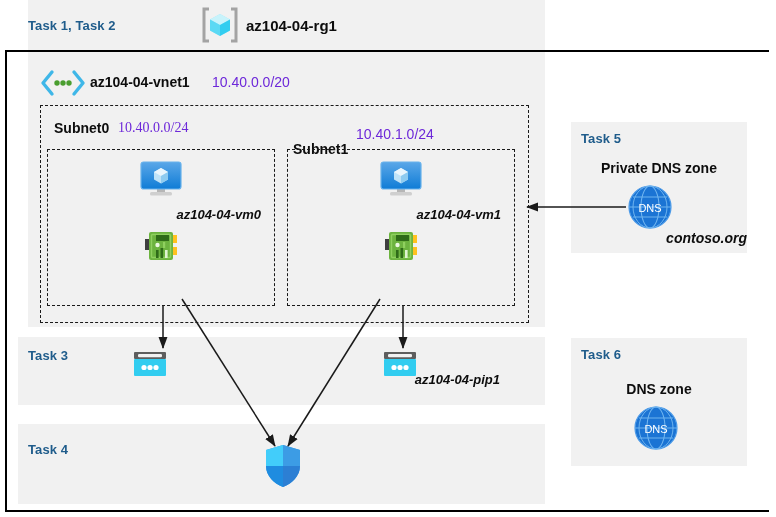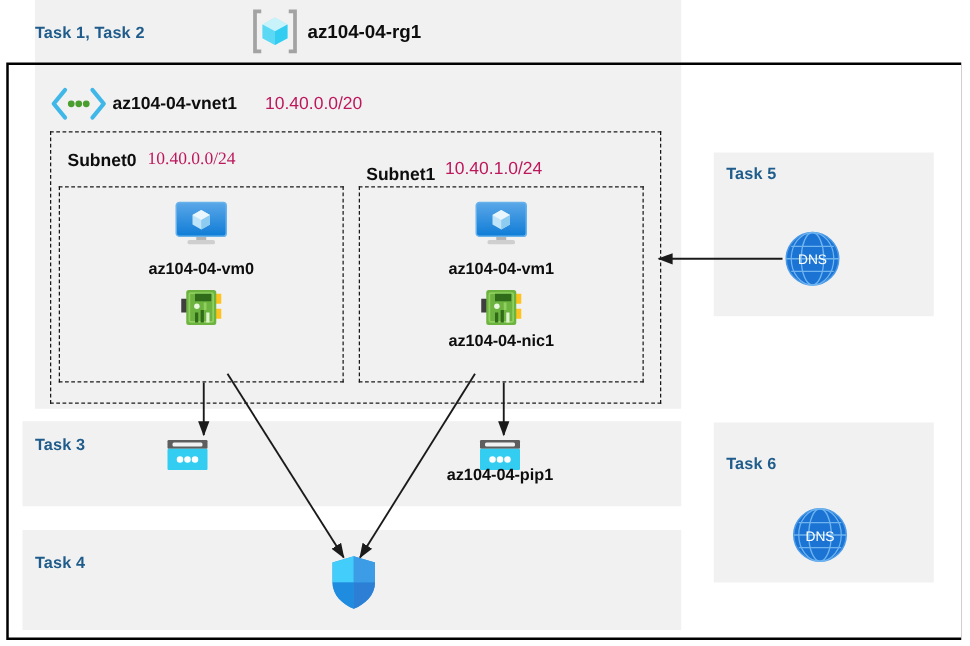--- a/index.html
+++ b/index.html
@@ -24,46 +24,47 @@
   .task-label {
     position: absolute;
     color: #1f5c8b;
     font-weight: bold;
     font-size: 13px;
     letter-spacing: 0.1px;
     white-space: nowrap;
   }
   .node-label {
     position: absolute;
-    text-align: center;
+    text-align: right;
     font-size: 13px;
     font-weight: bold;
     color: #0d0d0d;
     white-space: nowrap;
+    font-style: italic;
   }
   .node-sub {
     position: absolute;
     text-align: center;
     font-size: 13px;
     font-weight: normal;
     color: #3b3b3b;
     white-space: nowrap;
   }
   .heading-bold {
     position: absolute;
     font-size: 14px;
     font-weight: bold;
     color: #0d0d0d;
     white-space: nowrap;
   }
   .heading-plain {
     position: absolute;
     font-size: 14px;
     font-weight: normal;
-    color: #be185d;
+    color: #6d28d9;
     white-space: nowrap;
   }
 
   
   #rg-header-panel {
     left: 28px; top: 0px; width: 517px; height: 50px;
   }
   #rg-outer-box {
     position: absolute;
     left: 5px; top: 50px; width: 766px; height: 462px;
@@ -196,21 +197,21 @@
       <rect x="7.5" y="4.5" width="19" height="23" rx="1" fill="none" stroke="#8fd05f" stroke-width="1.4"></rect>
       <rect x="12" y="5" width="13" height="6" fill="#2f6b18"></rect>
       <circle cx="13.5" cy="15" r="2.2" fill="#eaf7df"></circle>
       <rect x="12" y="20" width="2.6" height="8" fill="#2f6b18"></rect>
       <rect x="16.5" y="18" width="2.6" height="10" fill="#2f6b18"></rect>
       <rect x="21" y="20" width="2.6" height="8" fill="#dff3d0"></rect>
       <rect x="19" y="12" width="2.2" height="6" fill="#8fd05f"></rect>
     </svg>
   </div>
 
-  <div class="heading-bold" style="left:293px; top:131px;text-align:right;">Subnet1</div>
+  <div class="heading-bold" style="left:293px; top:141px;text-align:right;">Subnet1</div>
   <div class="heading-plain" style="left:356px; top:126px;">10.40.1.0/24</div>
   <div class="subnet-box" id="subnet1-box"></div>
 
   <div class="icon vm-icon" style="left:378px; top:159px;">
     <svg viewBox="0 0 46 42" width="46" height="42">
       <defs>
         <linearGradient id="vmg1" x1="0" y1="0" x2="0" y2="1">
           <stop offset="0" stop-color="#5aa7e8"></stop>
             <stop offset="1" stop-color="#0f7cd6"></stop>
         </linearGradient>
@@ -233,21 +234,20 @@
       <rect x="5" y="2" width="24" height="28" rx="2" fill="#6cb33f"></rect>
       <rect x="7.5" y="4.5" width="19" height="23" rx="1" fill="none" stroke="#8fd05f" stroke-width="1.4"></rect>
       <rect x="12" y="5" width="13" height="6" fill="#2f6b18"></rect>
       <circle cx="13.5" cy="15" r="2.2" fill="#eaf7df"></circle>
       <rect x="12" y="20" width="2.6" height="8" fill="#2f6b18"></rect>
       <rect x="16.5" y="18" width="2.6" height="10" fill="#2f6b18"></rect>
       <rect x="21" y="20" width="2.6" height="8" fill="#dff3d0"></rect>
       <rect x="19" y="12" width="2.2" height="6" fill="#8fd05f"></rect>
     </svg>
   </div>
-  <div class="node-label" style="left:301px; top:265px; width:200px;">az104-04-nic1</div>
 
   <div class="gray-panel" id="task3-panel"></div>
   <div class="task-label" style="left:28px; top:348px;">Task 3</div>
 
   <div class="icon pip-icon" style="left:133px; top:351px;">
     <svg viewBox="0 0 34 28" width="34" height="28">
       <rect x="1" y="1" width="32" height="7" rx="1" fill="#5e5e5e"></rect>
       <rect x="5" y="3" width="24" height="3.2" rx="1.2" fill="#f2f2f2"></rect>
       <rect x="1" y="8" width="32" height="17" rx="1" fill="#32cdf0"></rect>
       <circle cx="11" cy="16.5" r="2.6" fill="#ffffff"></circle>
@@ -276,36 +276,39 @@
       <path d="M19 1 L36 6 L36 22 C36 32 28 39.5 19 43 C10 39.5 2 32 2 22 L2 6 Z" fill="#2f9bea"></path>
       <path d="M19 1 L2 6 L2 22 L19 22 Z" fill="#42cdfa"></path>
       <path d="M19 1 L36 6 L36 22 L19 22 Z" fill="#3c9ce5"></path>
       <path d="M2 22 L19 22 L19 43 C10 39.5 2 32 2 22 Z" fill="#1f8ce0"></path>
       <path d="M36 22 L19 22 L19 43 C28 39.5 36 32 36 22 Z" fill="#2c7fd4"></path>
     </svg>
   </div>
 
   <div class="gray-panel" id="task5-panel"></div>
   <div class="task-label" style="left:581px; top:131px;">Task 5</div>
+  <div class="heading-bold" style="left:571px; top:160px; width:176px; text-align:center;">Private DNS zone</div>
 
   <div class="icon dns-icon" style="left:628px; top:185px;">
     <svg viewBox="0 0 44 44" width="44" height="44">
       <circle cx="22" cy="22" r="21" fill="#1b74d4"></circle>
       <circle cx="22" cy="22" r="21" fill="none" stroke="#4b9ae8" stroke-width="1.2"></circle>
       <ellipse cx="22" cy="22" rx="9" ry="21" fill="none" stroke="#6fb4ef" stroke-width="1.1"></ellipse>
       <ellipse cx="22" cy="22" rx="17" ry="21" fill="none" stroke="#6fb4ef" stroke-width="1"></ellipse>
       <line x1="1" y1="22" x2="43" y2="22" stroke="#6fb4ef" stroke-width="1.1"></line>
       <path d="M5 12 H39" fill="none" stroke="#6fb4ef" stroke-width="1"></path>
       <path d="M5 32 H39" fill="none" stroke="#6fb4ef" stroke-width="1"></path>
       <text x="22" y="26.5" font-family="Liberation Sans, sans-serif" font-size="11" fill="#ffffff" text-anchor="middle">DNS</text>
     </svg>
   </div>
+  <div class="node-label" style="left:571px; top:230px; width:176px; font-size:14px;">contoso.org</div>
 
   <div class="gray-panel" id="task6-panel"></div>
-  <div class="task-label" style="left:581px; top:347px;margin-top:16px;">Task 6</div>
+  <div class="task-label" style="left:581px; top:347px;">Task 6</div>
+  <div class="heading-bold" style="left:571px; top:381px; width:176px; text-align:center;">DNS zone</div>
 
   <div class="icon dns-icon" style="left:634px; top:406px;">
     <svg viewBox="0 0 44 44" width="44" height="44">
       <circle cx="22" cy="22" r="21" fill="#1b74d4"></circle>
       <circle cx="22" cy="22" r="21" fill="none" stroke="#4b9ae8" stroke-width="1.2"></circle>
       <ellipse cx="22" cy="22" rx="9" ry="21" fill="none" stroke="#6fb4ef" stroke-width="1.1"></ellipse>
       <ellipse cx="22" cy="22" rx="17" ry="21" fill="none" stroke="#6fb4ef" stroke-width="1"></ellipse>
       <line x1="1" y1="22" x2="43" y2="22" stroke="#6fb4ef" stroke-width="1.1"></line>
       <path d="M5 12 H39" fill="none" stroke="#6fb4ef" stroke-width="1"></path>
       <path d="M5 32 H39" fill="none" stroke="#6fb4ef" stroke-width="1"></path>

